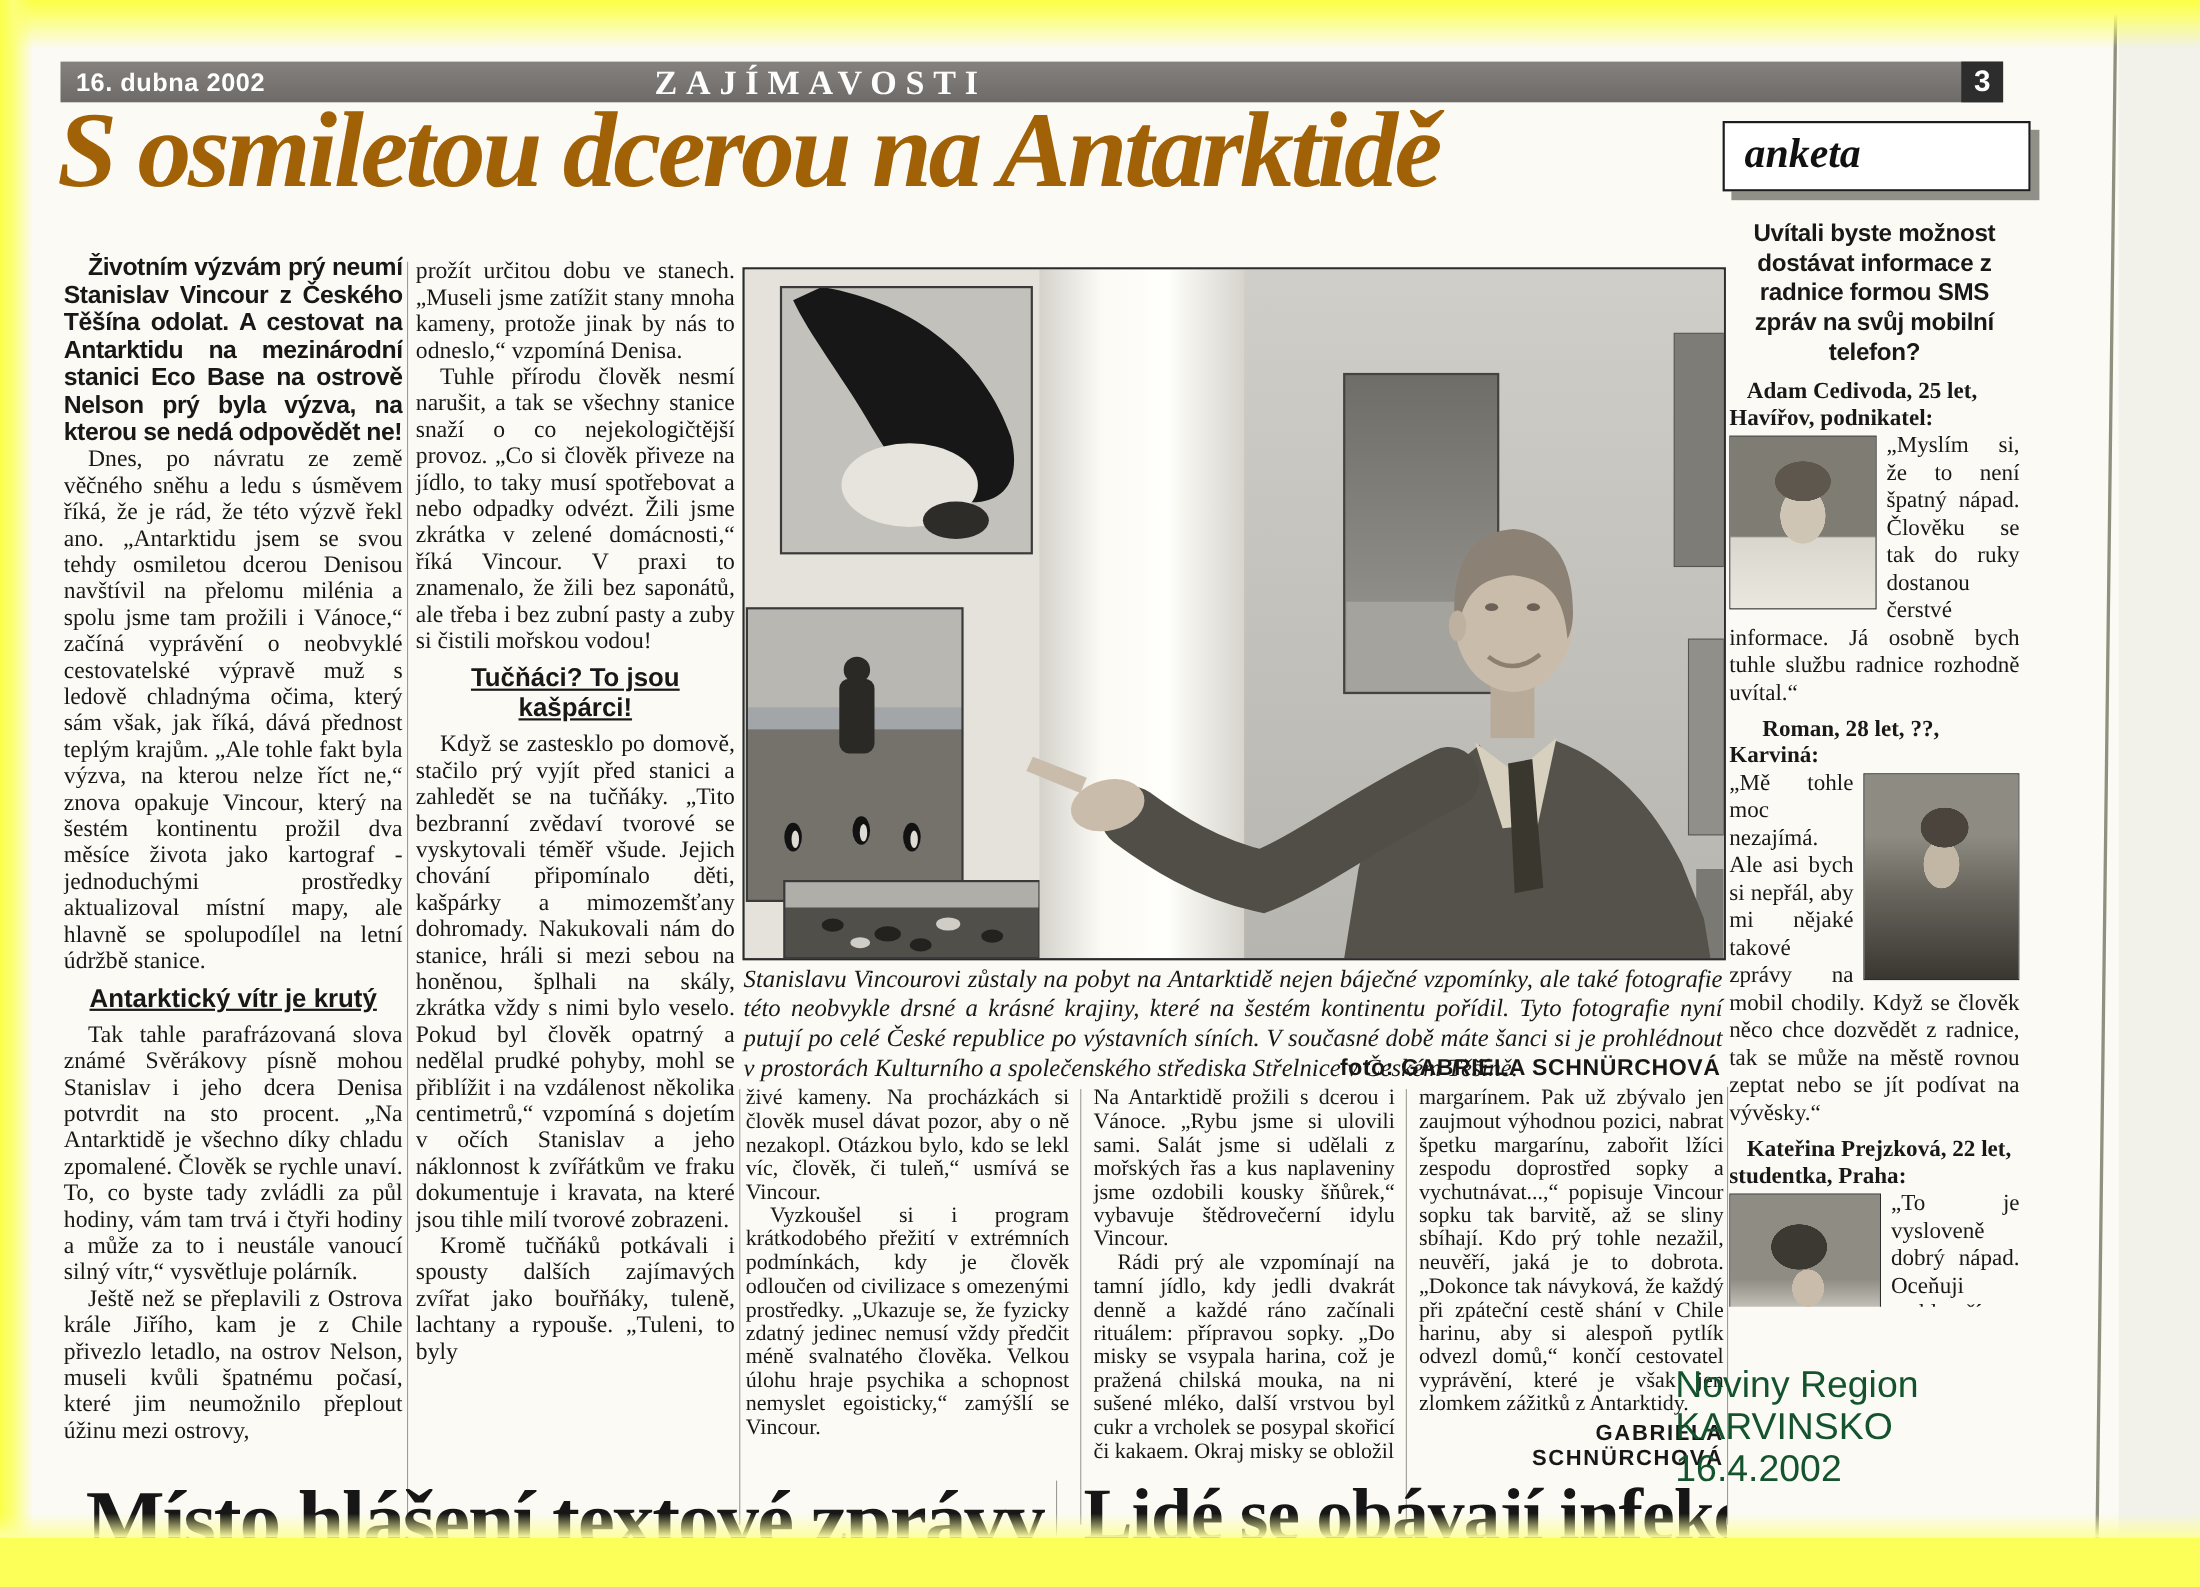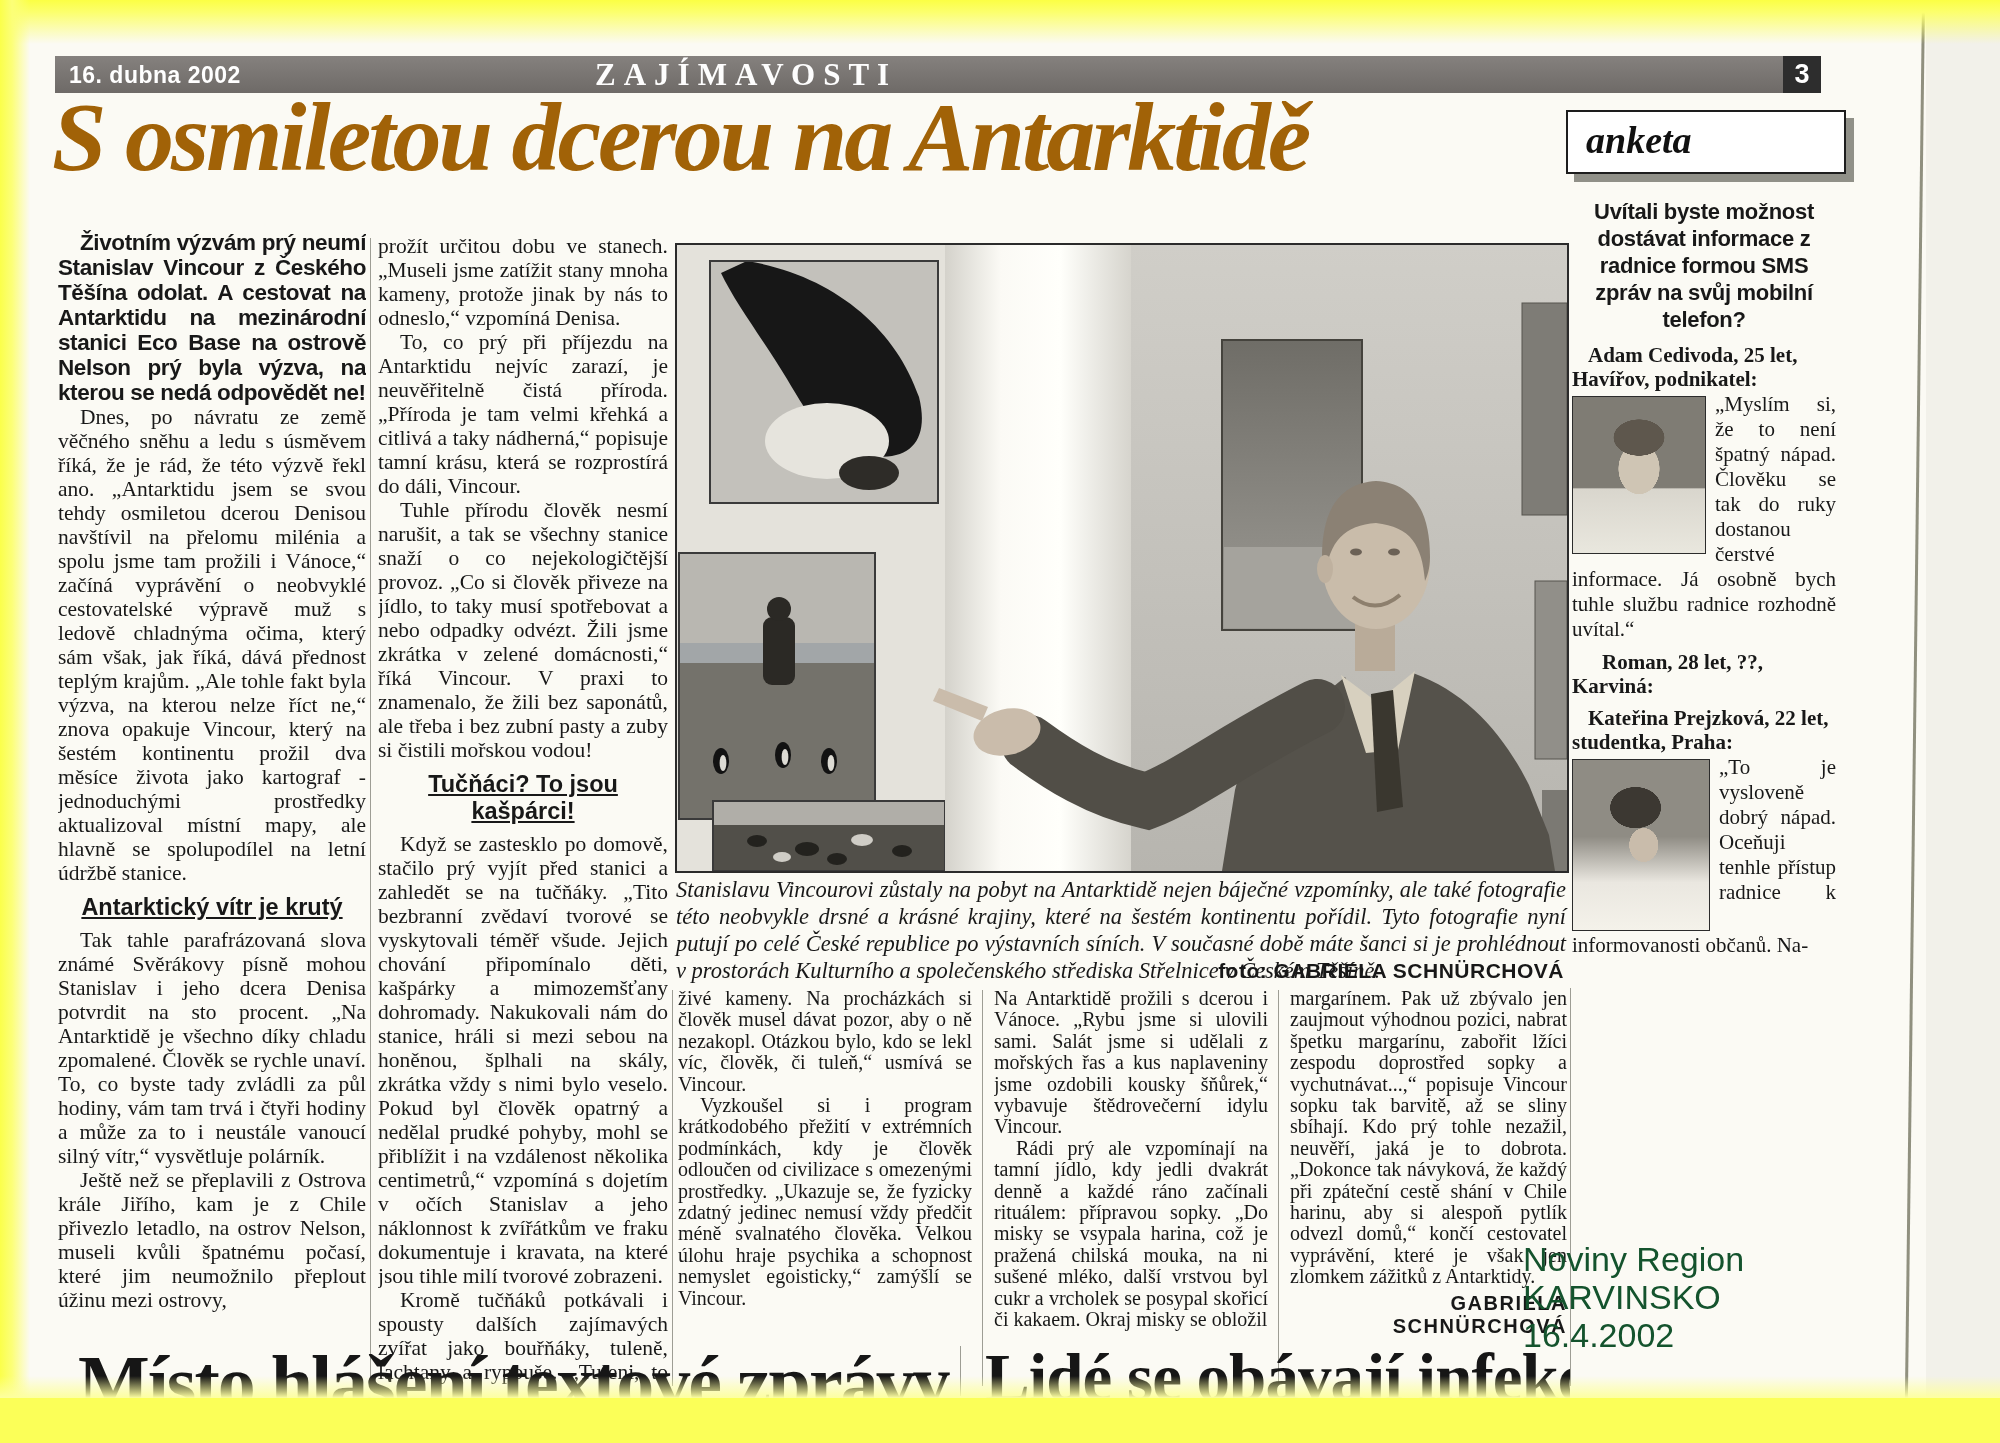--- a/index.html
+++ b/index.html
@@ -98,21 +98,20 @@
   <div class="col col1">
     <p class="lead noindent" style="text-indent:22px">Životním výzvám prý neumí Stanislav Vincour z Českého Těšína odolat. A cestovat na Antarktidu na mezinárodní stanici Eco Base na ostrově Nelson prý byla výzva, na kterou se nedá odpovědět ne!</p>
     <p>Dnes, po návratu ze země věčného sněhu a ledu s úsměvem říká, že je rád, že této výzvě řekl ano. „Antarktidu jsem se svou tehdy osmiletou dcerou Denisou navštívil na přelomu milénia a spolu jsme tam prožili i Vánoce,“ začíná vyprávění o neobvyklé cestovatelské výpravě muž s ledově chladnýma očima, který sám však, jak říká, dává přednost teplým krajům. „Ale tohle fakt byla výzva, na kterou nelze říct ne,“ znova opakuje Vincour, který na šestém kontinentu prožil dva měsíce života jako kartograf - jednoduchými prostředky aktualizoval místní mapy, ale hlavně se spolupodílel na letní údržbě stanice.</p>
     <h3 class="subhead">Antarktický vítr je krutý</h3>
     <p>Tak tahle parafrázovaná slova známé Svěrákovy písně mohou Stanislav i jeho dcera Denisa potvrdit na sto procent. „Na Antarktidě je všechno díky chladu zpomalené. Člověk se rychle unaví. To, co byste tady zvládli za půl hodiny, vám tam trvá i čtyři hodiny a může za to i neustále vanoucí silný vítr,“ vysvětluje polárník.</p>
     <p>Ještě než se přeplavili z Ostrova krále Jiřího, kam je z Chile přivezlo letadlo, na ostrov Nelson, museli kvůli špatnému počasí, které jim neumožnilo přeplout úžinu mezi ostrovy,</p>
   </div>
 
   <div class="col col2">
     <p class="noindent">prožít určitou dobu ve stanech. „Museli jsme zatížit stany mnoha kameny, protože jinak by nás to odneslo,“ vzpomíná Denisa.</p>
-    <p>To, co prý při příjezdu na Antarktidu nejvíc zarazí, je neuvěřitelně čistá příroda. „Příroda je tam velmi křehká a citlivá a taky nádherná,“ popisuje tamní krásu, která se rozprostírá do dáli, Vincour.</p>
     <p>Tuhle přírodu člověk nesmí narušit, a tak se všechny stanice snaží o co nejekologičtější provoz. „Co si člověk přiveze na jídlo, to taky musí spotřebovat a nebo odpadky odvézt. Žili jsme zkrátka v zelené domácnosti,“ říká Vincour. V praxi to znamenalo, že žili bez saponátů, ale třeba i bez zubní pasty a zuby si čistili mořskou vodou!</p>
     <h3 class="subhead">Tučňáci? To jsou kašpárci!</h3>
     <p>Když se zastesklo po domově, stačilo prý vyjít před stanici a zahledět se na tučňáky. „Tito bezbranní zvědaví tvorové se vyskytovali téměř všude. Jejich chování připomínalo děti, kašpárky a mimozemšťany dohromady. Nakukovali nám do stanice, hráli si mezi sebou na honěnou, šplhali na skály, zkrátka vždy s nimi bylo veselo. Pokud byl člověk opatrný a nedělal prudké pohyby, mohl se přiblížit i na vzdálenost několika centimetrů,“ vzpomíná s dojetím v očích Stanislav a jeho náklonnost k zvířátkům ve fraku dokumentuje i kravata, na které jsou tihle milí tvorové zobrazeni.</p>
     <p>Kromě tučňáků potkávali i spousty dalších zajímavých zvířat jako bouřňáky, tuleně, lachtany a rypouše. „Tuleni, to byly</p>
   </div>
 
   <div class="main-photo">
     <svg viewBox="0 0 890 626" preserveAspectRatio="none">
       <defs>
         <linearGradient id="gPillar" x1="0" y1="0" x2="1" y2="0">
@@ -232,20 +231,24 @@
   <div class="sidebar">
     <div class="question">Uvítali byste možnost dostávat informace z radnice formou SMS zpráv na svůj mobilní telefon?</div>
 
     <div class="entry-name">Adam Cedivoda, 25 let, Havířov, podnikatel:</div>
     <div class="entry-text">
       <div class="pphoto ph1"></div>
       <span>„Myslím si, že to není špatný nápad. Člověku se tak do ruky dostanou čerstvé informace. Já osobně bych tuhle službu radnice rozhodně uvítal.“</span>
     </div>
 
     <div class="entry-name ind">Roman, 28 let, ??, Karviná:</div>
+    <div class="entry-text">
+      <div class="pphoto ph2"></div>
+      <span>„Mě tohle moc nezajímá. Ale asi bych si nepřál, aby mi nějaké takové zprávy na mobil chodily. Když se člověk něco chce dozvědět z radnice, tak se může na městě rovnou zeptat nebo se jít podívat na vývěsky.“</span>
+    </div>
 
     <div class="entry-name">Kateřina Prejzková, 22 let, studentka, Praha:</div>
     <div class="entry-text">
       <div class="pphoto ph3"></div>
       <span>„To je vysloveně dobrý nápad. Oceňuji tenhle přístup radnice k informovanosti občanů. Na-</span>
     </div>
   </div>
 
   <div class="stamp">
     <div>Noviny Region</div>

